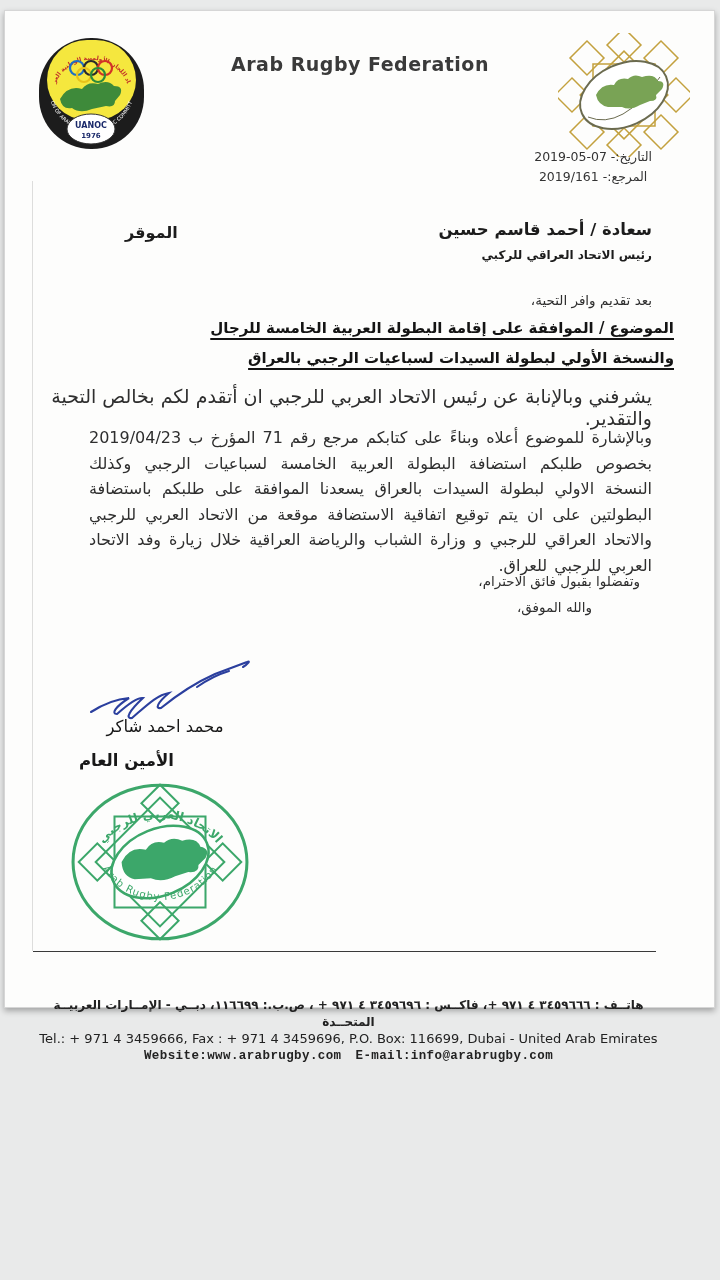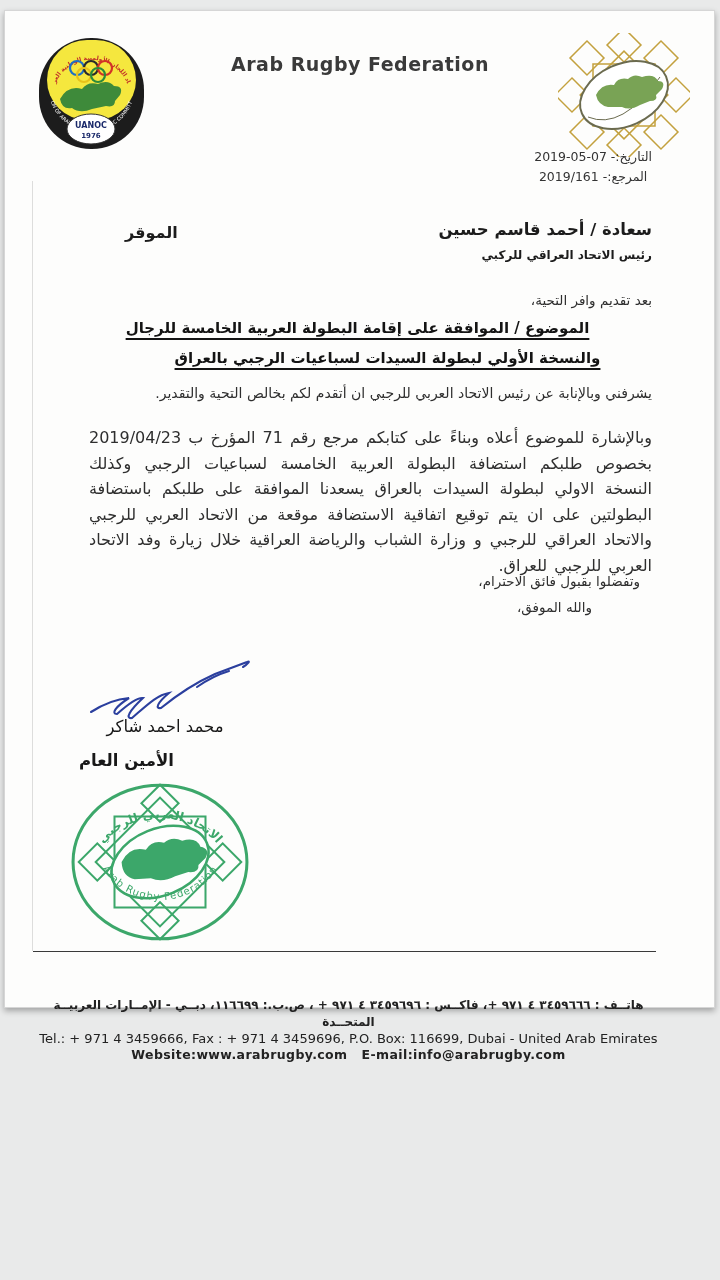--- a/index.html
+++ b/index.html
@@ -29,47 +29,47 @@
   .t-en{font-size:19px;font-weight:bold;color:#3a3a3a;letter-spacing:.5px;line-height:26px;}
   .arflogo{position:absolute;left:553px;top:22px;width:132px;height:124px;}
   .meta{position:absolute;right:62px;top:136px;text-align:center;font-size:12.5px;line-height:20px;color:#333;}
   
   .recipient{position:absolute;right:62px;top:206px;text-align:right;}
   .r-name{font-size:16.5px;font-weight:bold;line-height:26px;color:#1c1c1c;}
   .r-title{font-size:12px;font-weight:bold;line-height:24px;color:#1c1c1c;}
   .honorific{position:absolute;left:120px;top:212px;font-size:16px;font-weight:bold;color:#1c1c1c;}
   .greeting{position:absolute;right:62px;top:281px;font-size:13.5px;color:#2e2e2e;}
   
-  .subject{position:absolute;left:36px;right:40px;top:302px;text-align:center;}
+  .subject{position:absolute;left:36px;right:40px;top:302px;text-align:right;}
   .subject div{
     font-size:15px;font-weight:bold;color:#141414;line-height:30px;
     text-decoration:underline;text-underline-offset:5px;text-decoration-thickness:1.5px;
   }
   .subject .s2{padding-left:60px;}
   
-  .para1{position:absolute;right:62px;top:374px;font-size:14px;color:#2e2e2e;}
+  .para1{position:absolute;right:62px;top:374px;font-size:19px;color:#2e2e2e;}
   .para2{
     position:absolute;right:62px;left:84px;top:414px;
     font-size:16px;line-height:25.5px;color:#2e2e2e;
     text-align:justify;text-justify:inter-word;word-spacing:2px;
   }
   .close1{position:absolute;right:74px;top:562px;font-size:13.5px;color:#2e2e2e;}
   .close2{position:absolute;right:122px;top:588px;font-size:13.5px;color:#2e2e2e;}
   
   .sig-scribble{position:absolute;left:72px;top:644px;width:190px;height:78px;}
   .sig-name{position:absolute;left:60px;top:706px;width:200px;text-align:center;font-size:16.5px;font-weight:normal;color:#181818;}
   .sig-title{position:absolute;left:74px;top:740px;width:145px;text-align:left;font-size:16.5px;font-weight:bold;color:#181818;}
   .stamp{position:absolute;left:64px;top:770px;width:182px;height:162px;opacity:.92;}
   
   .footer-rule{position:absolute;left:28px;right:58px;top:940px;border-top:1.5px solid #3a3a3a;}
   .footer{position:absolute;left:28px;right:50px;top:946px;text-align:center;}
   .f-ar{font-size:12px;font-weight:bold;color:#222;line-height:17px;margin-top:40px;}
   .f-en{font-size:13px;color:#222;line-height:16px;font-weight:500;}
   .f-web{font-size:12.5px;color:#222;line-height:16px;font-weight:bold;letter-spacing:.4px;}
-  .f-web span{margin:0 7px;}
+  .f-web span{margin:0 7px;font-family:Liberation Mono, monospace;}
 </style>
 </head>
 <body>
 
 <div class="page">
 
   <div class="margin-line"></div>
 
   <div class="uanoc">
     <svg width="107" height="113" viewBox="0 0 107 113" xmlns="http://www.w3.org/2000/svg">

